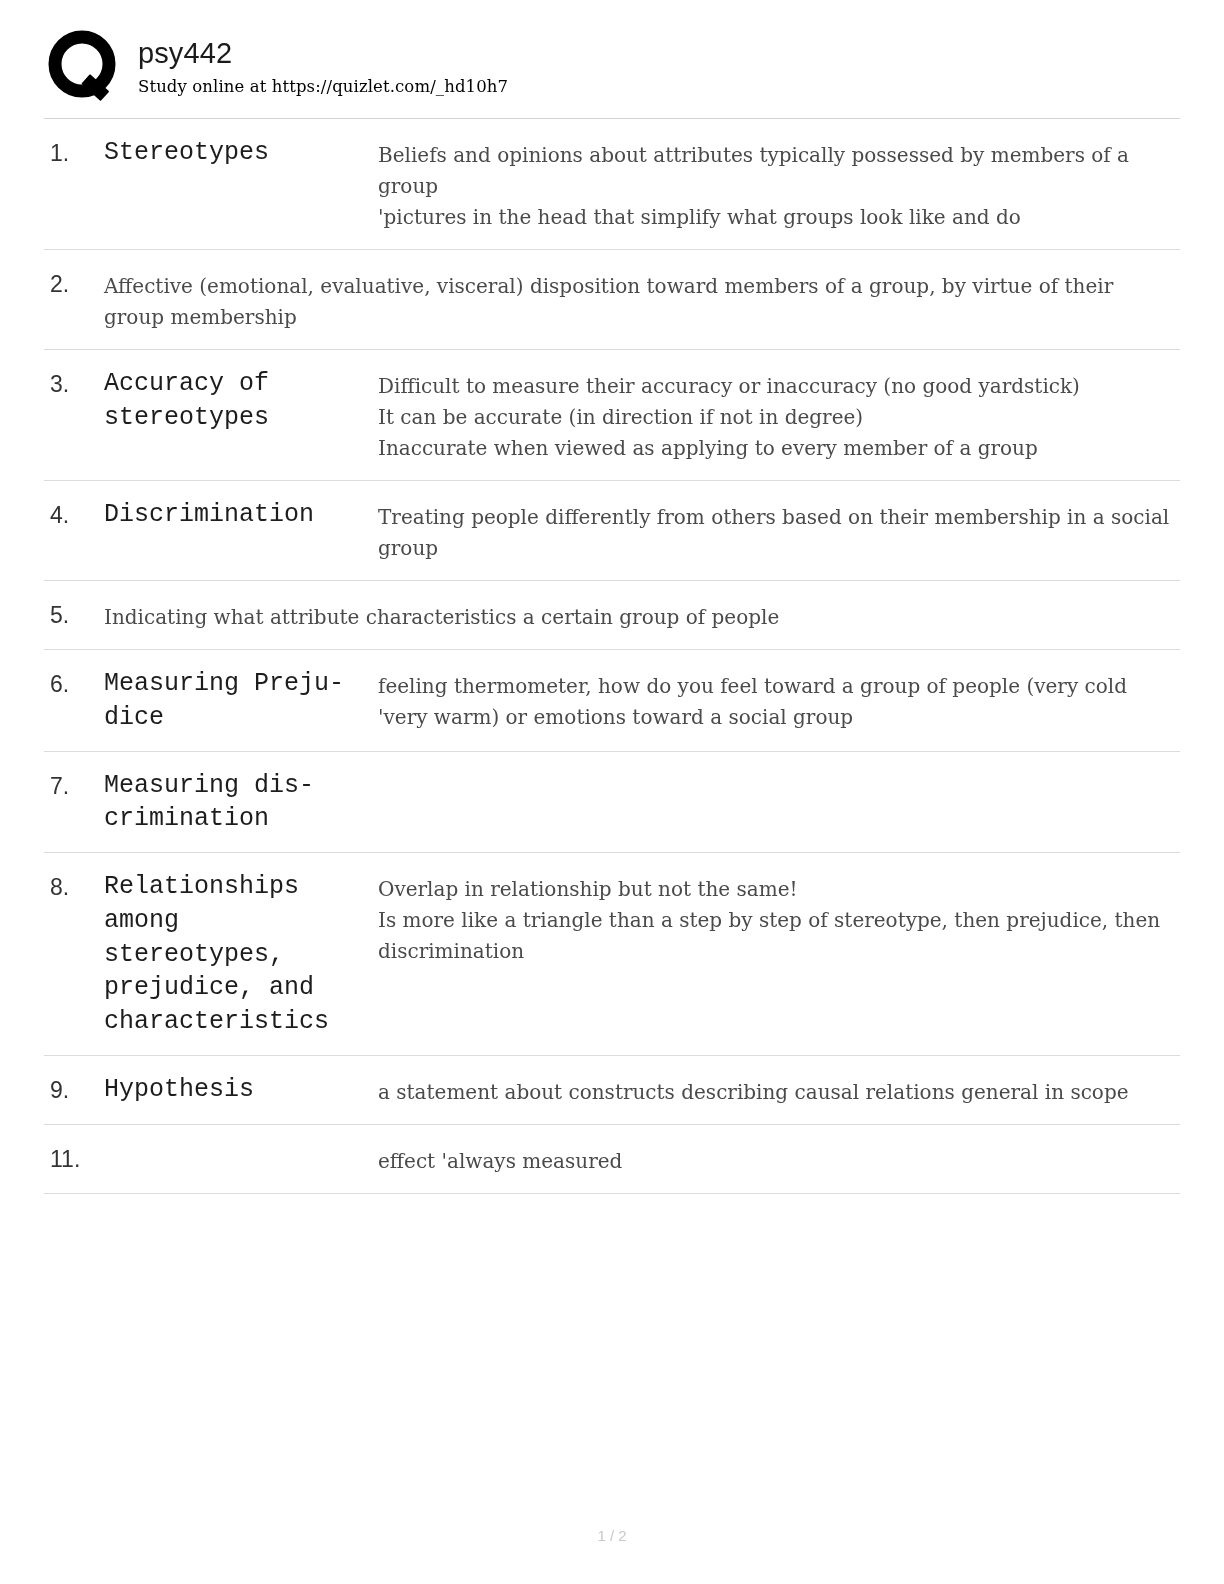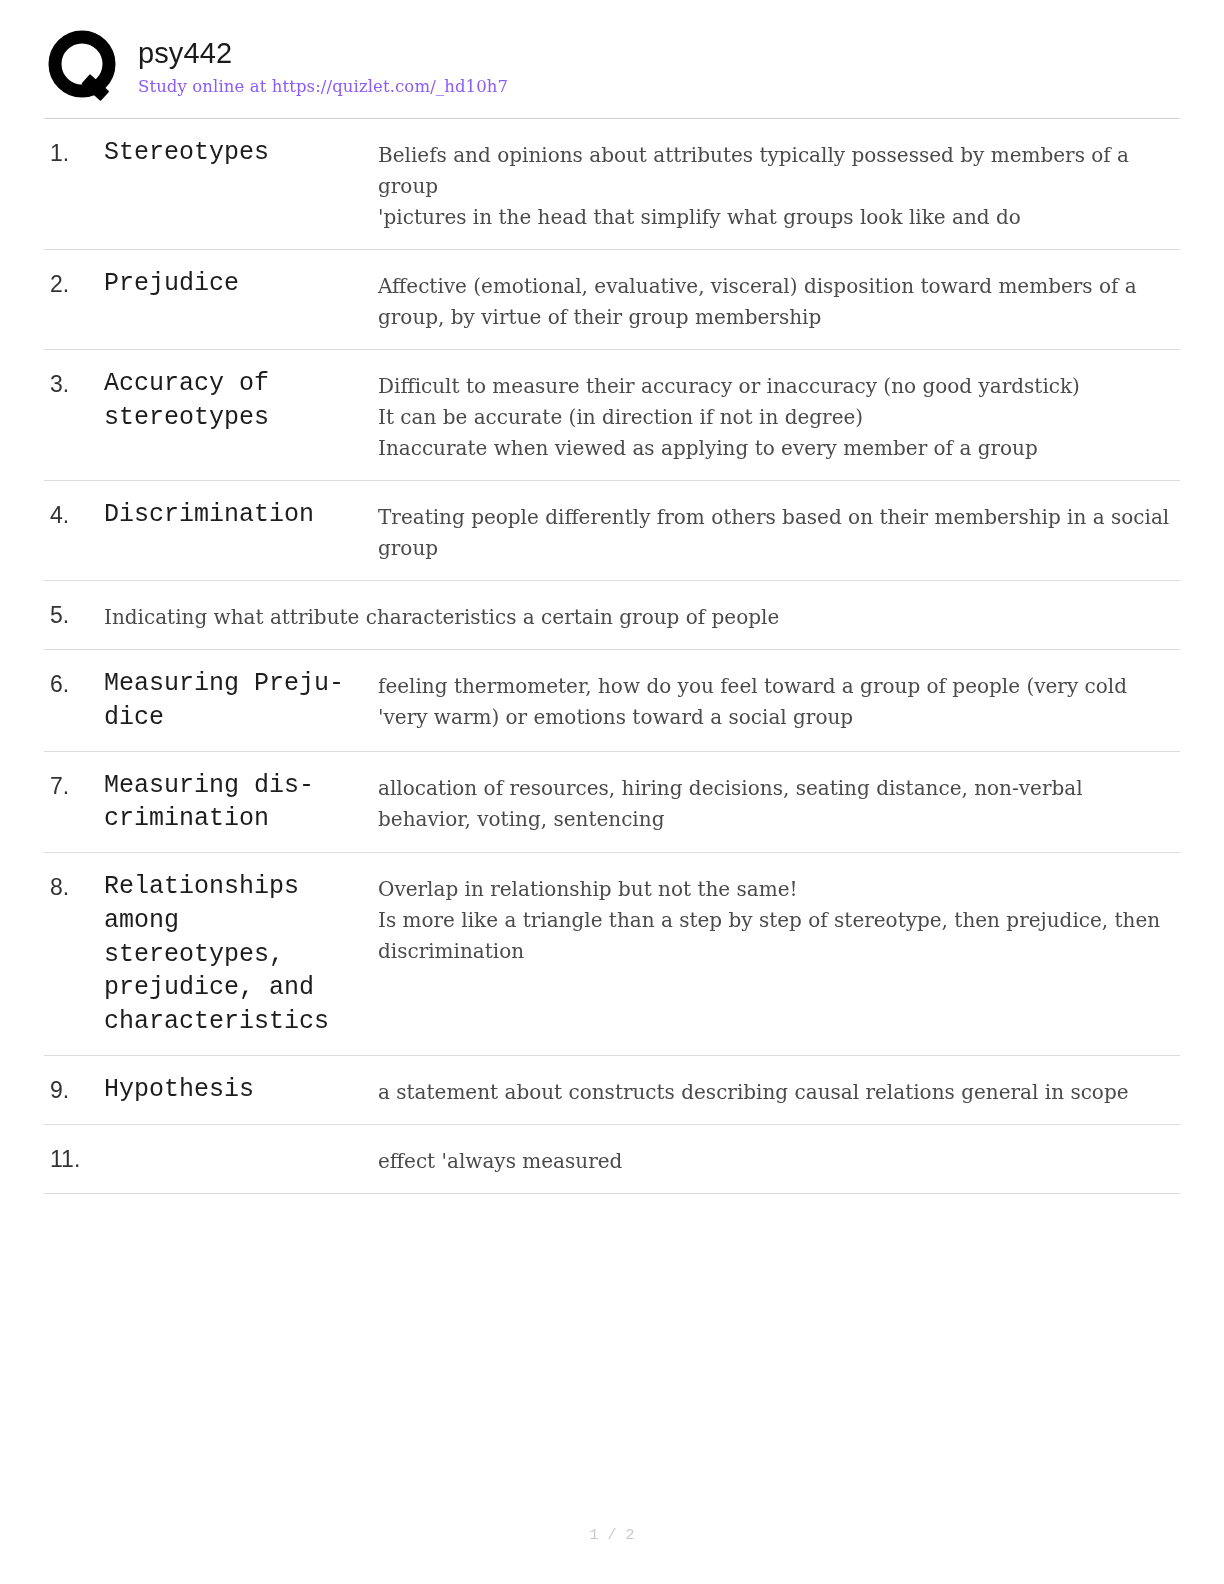--- a/index.html
+++ b/index.html
@@ -44,21 +44,21 @@
   }
   .doc-title {
     font-size: 29px;
     color: #1b1b1b;
     font-family: "Liberation Sans", sans-serif;
     letter-spacing: 0.1px;
     line-height: 1.1;
   }
   .doc-sub {
     font-size: 16.5px;
-    color: #8b5cf6;
+    color: #000000;
     font-family: "DejaVu Serif", serif;
     margin-top: 7px;
     letter-spacing: 0.1px;
   }
 
   
   .rows { width: 100%; }
   .row {
     display: flex;
     align-items: flex-start;
@@ -98,21 +98,21 @@
   }
 
   .footer {
     position: absolute;
     left: 0;
     right: 0;
     bottom: 40px;
     text-align: center;
     font-size: 15px;
     color: #c9c9c9;
-    font-family: Liberation Mono, monospace;
+    font-family: Liberation Sans, sans-serif;
   }
   .bottom-rule {
     border-top: 1px solid #dcdcdc;
     margin-top: 0;
   }
 </style>
 </head>
 <body>
 
 <div class="page">
@@ -134,21 +134,20 @@
 
     <div class="row">
       <div class="col-num">1.</div>
       <div class="col-term">Stereotypes</div>
       <div class="col-def">Beliefs and opinions about attributes typically possessed by members of a group
 'pictures in the head that simplify what groups look like and do</div>
     </div>
 
     <div class="row">
       <div class="col-num">2.</div>
-      <div class="col-term">Prejudice</div>
       <div class="col-def">Affective (emotional, evaluative, visceral) disposition toward members of a group, by virtue of their group membership</div>
     </div>
 
     <div class="row">
       <div class="col-num">3.</div>
       <div class="col-term">Accuracy of stereotypes</div>
       <div class="col-def">Difficult to measure their accuracy or inaccuracy (no good yardstick)
 It can be accurate (in direction if not in degree)
 Inaccurate when viewed as applying to every member of a group</div>
     </div>
@@ -166,21 +165,20 @@
 
     <div class="row">
       <div class="col-num">6.</div>
       <div class="col-term">Measuring Preju-dice</div>
       <div class="col-def">feeling thermometer, how do you feel toward a group of people (very cold 'very warm) or emotions toward a social group</div>
     </div>
 
     <div class="row">
       <div class="col-num">7.</div>
       <div class="col-term">Measuring dis-crimination</div>
-      <div class="col-def">allocation of resources, hiring decisions, seating distance, non-verbal behavior, voting, sentencing</div>
     </div>
 
     <div class="row">
       <div class="col-num">8.</div>
       <div class="col-term">Relationships among stereotypes, prejudice, and characteristics</div>
       <div class="col-def">Overlap in relationship but not the same!
 Is more like a triangle than a step by step of stereotype, then prejudice, then discrimination</div>
     </div>
 
     <div class="row">

